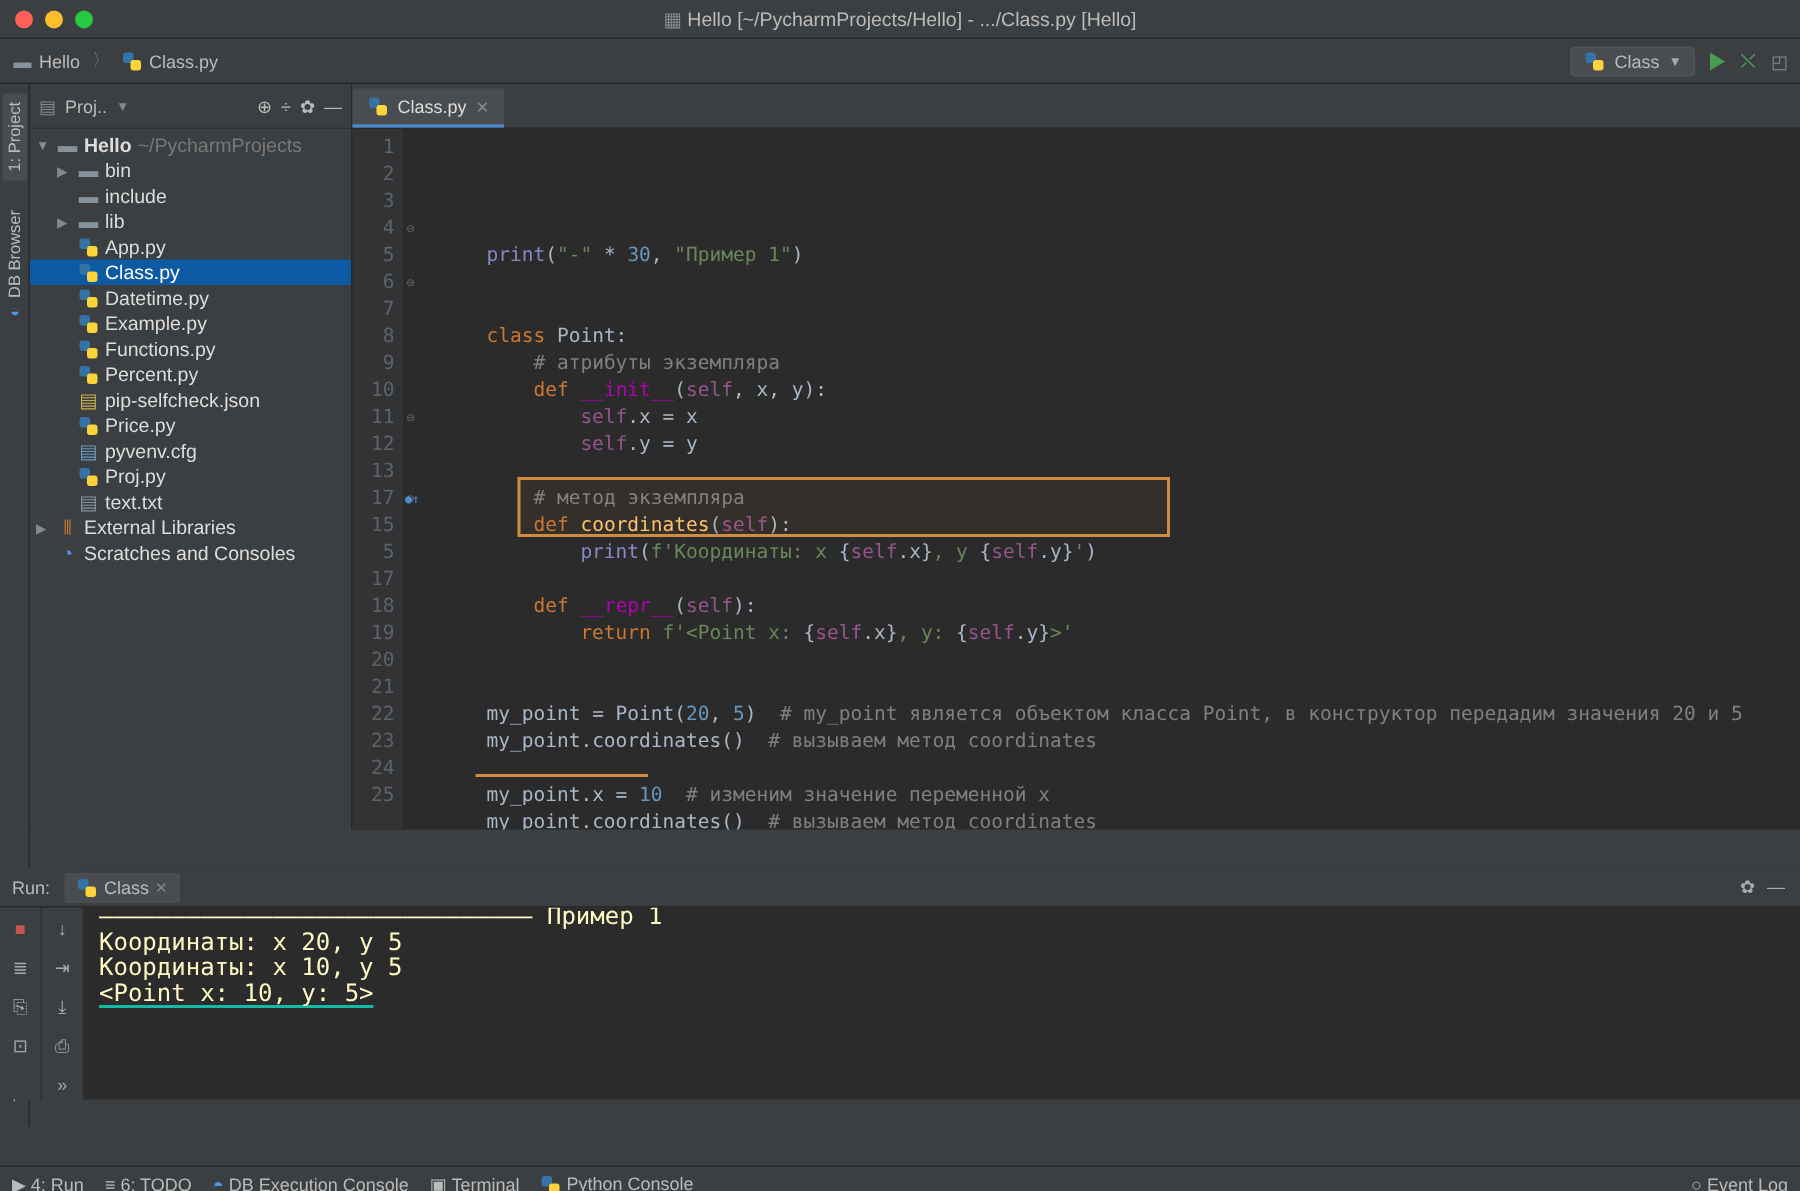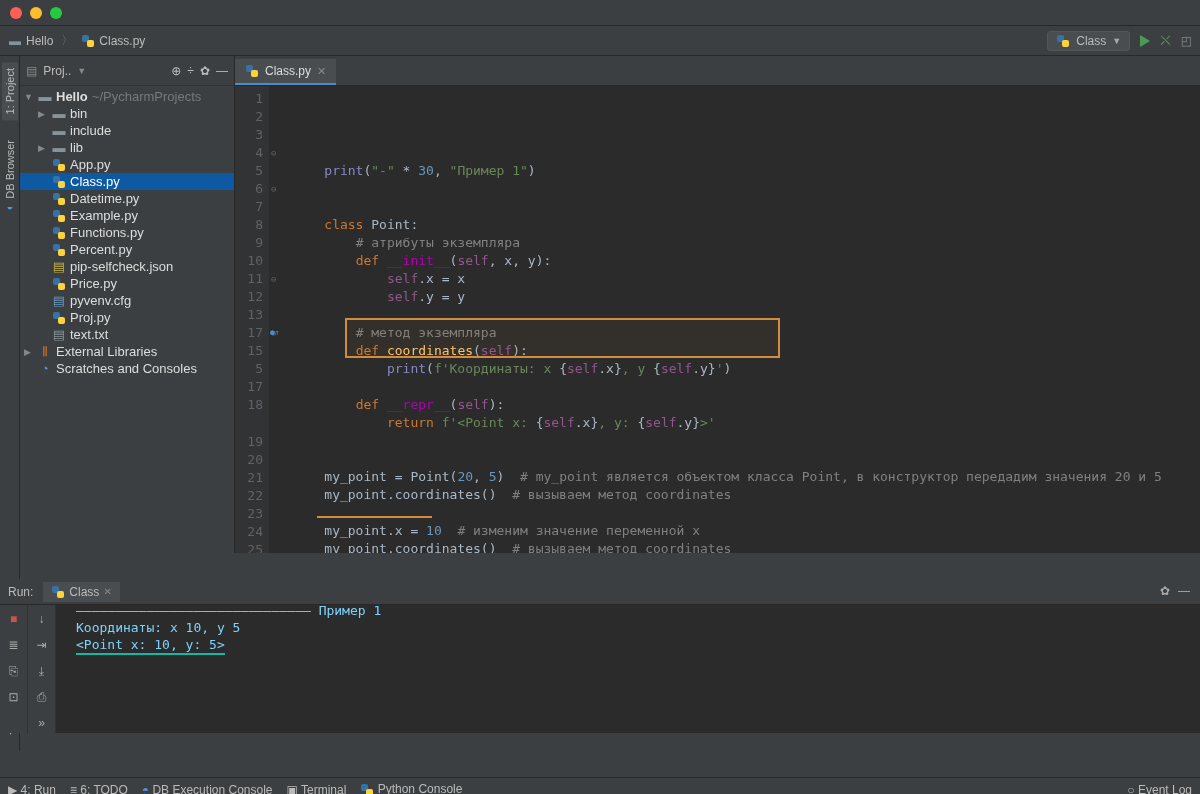--- a/index.html
+++ b/index.html
@@ -50,37 +50,40 @@
 .kw{color:#cc7832}.fn{color:#ffc66d}.str{color:#6a8759}.cm{color:#808080}.num{color:#6897bb}.self{color:#94558d}.builtin{color:#8888c6}
 .txt{color:#a9b7c6}.par{color:#a9b7c6}.dunder{color:#b200b2}
 .highlight-box{position:absolute;border:2px solid #d08d3f;background:rgba(208,141,63,0.05);pointer-events:none}
 .underline-orange{position:absolute;height:2px;background:#d08d3f;pointer-events:none}
 .run-header{height:26px;display:flex;align-items:center;padding:0 8px;border-bottom:1px solid #282828;background:#3c3f41;position:absolute;width:100%}
 .run-tab{display:flex;align-items:center;gap:4px;background:#4a4d4f;padding:3px 8px}
 .run-body{display:flex;flex:1;margin-top:26px}
 .run-tools{width:28px;background:#3c3f41;display:flex;flex-direction:column;align-items:center;padding-top:4px;gap:6px;border-right:1px solid #323232}
 .run-tools2{width:28px;background:#3c3f41;display:flex;flex-direction:column;align-items:center;padding-top:4px;gap:6px;border-right:1px solid #323232}
 .tool-btn{width:20px;height:20px;display:flex;align-items:center;justify-content:center;color:#aaa;font-size:12px;cursor:pointer}
-.run-output{flex:1;background:#2b2b2b;font-family:Menlo,Consolas,monospace;font-size:13px;line-height:17px;padding:6px 20px;color:#7dd3fc}
+.run-output{flex:1;background:#2b2b2b;font-family:Menlo,Consolas,monospace;font-size:16px;line-height:17px;padding:6px 10px;color:#fef9c3}
 .run-panel-wrap{position:relative;height:198px}
 .bottom-toolbar{height:24px;background:#3c3f41;border-top:1px solid #282828;display:flex;align-items:center;padding:0 8px;gap:14px;font-size:12px}
 .bottom-toolbar .spacer{flex:1}
 .left-rail-bottom{position:absolute;left:0;top:553px;width:20px;height:198px;background:#3c3f41;border-right:1px solid #282828;display:flex;flex-direction:column;align-items:center;justify-content:flex-end;padding-bottom:8px;gap:4px}
 .output-underline{border-bottom:2px solid #14b8a6;display:inline-block}
 .hdr-gear{position:absolute;right:30px;top:5px;color:#aaa;cursor:pointer}
 .hdr-min{position:absolute;right:10px;top:5px;color:#aaa;cursor:pointer}
 </style>
 </head>
 <body>
 
 <div class="titlebar">
   <div class="traffic">
     <div class="tl r"></div>
     <div class="tl y"></div>
     <div class="tl g"></div>
+  </div>
+  <div class="title-text">
+    <span style="color:#888">▦ </span><span>Hello [~/PycharmProjects/Hello] - .../Class.py [Hello]</span>
   </div>
 </div>
 
 <div class="navbar">
   <div class="crumb">
     <span class="icon folder-icon">▬</span>
     <span>Hello</span>
     <span class="sep">〉</span>
     <span class="py-icon"></span>
     <span>Class.py</span>
@@ -226,21 +229,21 @@
           <div style="height: 18px;">9</div>
           <div style="height: 18px;">10</div>
           <div style="height: 18px;">11</div>
           <div style="height: 18px;">12</div>
           <div style="height: 18px;">13</div>
           <div style="height: 18px;">17</div>
           <div style="height: 18px;">15</div>
           <div style="height: 18px;">5</div>
           <div style="height: 18px;">17</div>
           <div style="height: 18px;">18</div>
-          <div style="height: 18px; margin-top: 19px;">19</div>
+          <div style="height: 18px;">19</div>
           <div style="height: 18px;">20</div>
           <div style="height: 18px;">21</div>
           <div style="height: 18px;">22</div>
           <div style="height: 18px;">23</div>
           <div style="height: 18px;">24</div>
           <div style="height: 18px;">25</div>
         </div>
       <div class="fold-gutter" id="fold-gutter">
           <div class="fold-mark" style="top: 58px;">⊖</div>
           <div class="fold-mark" style="top: 94px;">⊖</div>
@@ -286,20 +289,21 @@
       <div class="tool-btn">↑</div>
       <div class="tool-btn">↓</div>
       <div class="tool-btn">⇥</div>
       <div class="tool-btn">⤓</div>
       <div class="tool-btn">⎙</div>
       <div class="tool-btn">»</div>
     </div>
     <div class="run-output" id="run-output">
         <div>/Users/dmitriy/PycharmProjects/Hello/bin/python /Users/dmitriy/PycharmProjects/Hello/Class.py</div>
         <div>—————————————————————————————— Пример 1</div>
+        <div>Координаты: x 20, y 5</div>
         <div>Координаты: x 10, y 5</div>
         <div><span class="output-underline">&lt;Point x: 10, y: 5&gt;</span></div>
       </div>
   </div>
 </div>
 
 <div class="bottom-toolbar">
   <span>▶ <u>4: Run</u></span>
   <span>≡ <u>6: TODO</u></span>
   <span><span style="color:#5394ec">◓</span> <span>DB Execution Console</span></span>

